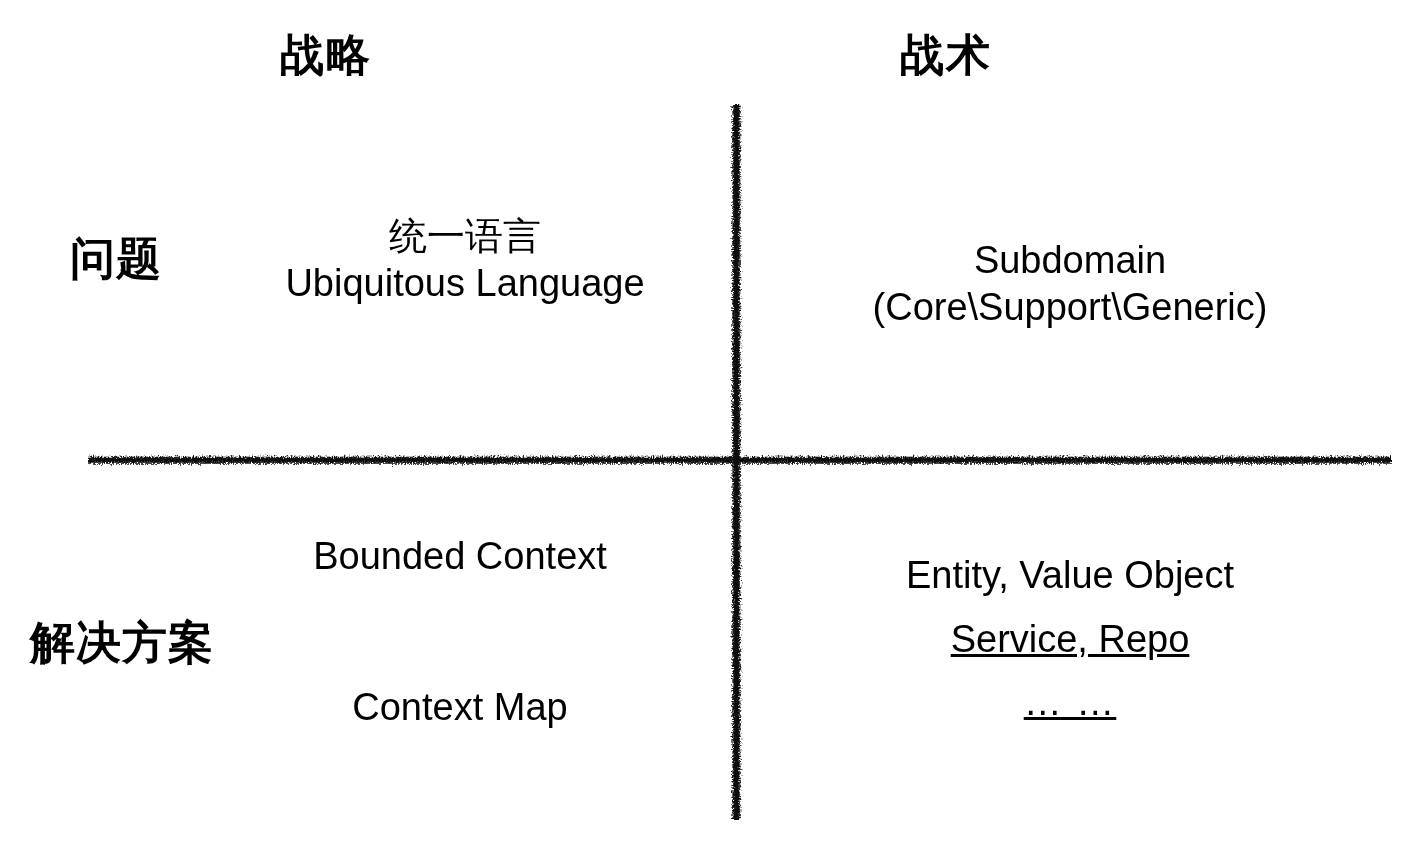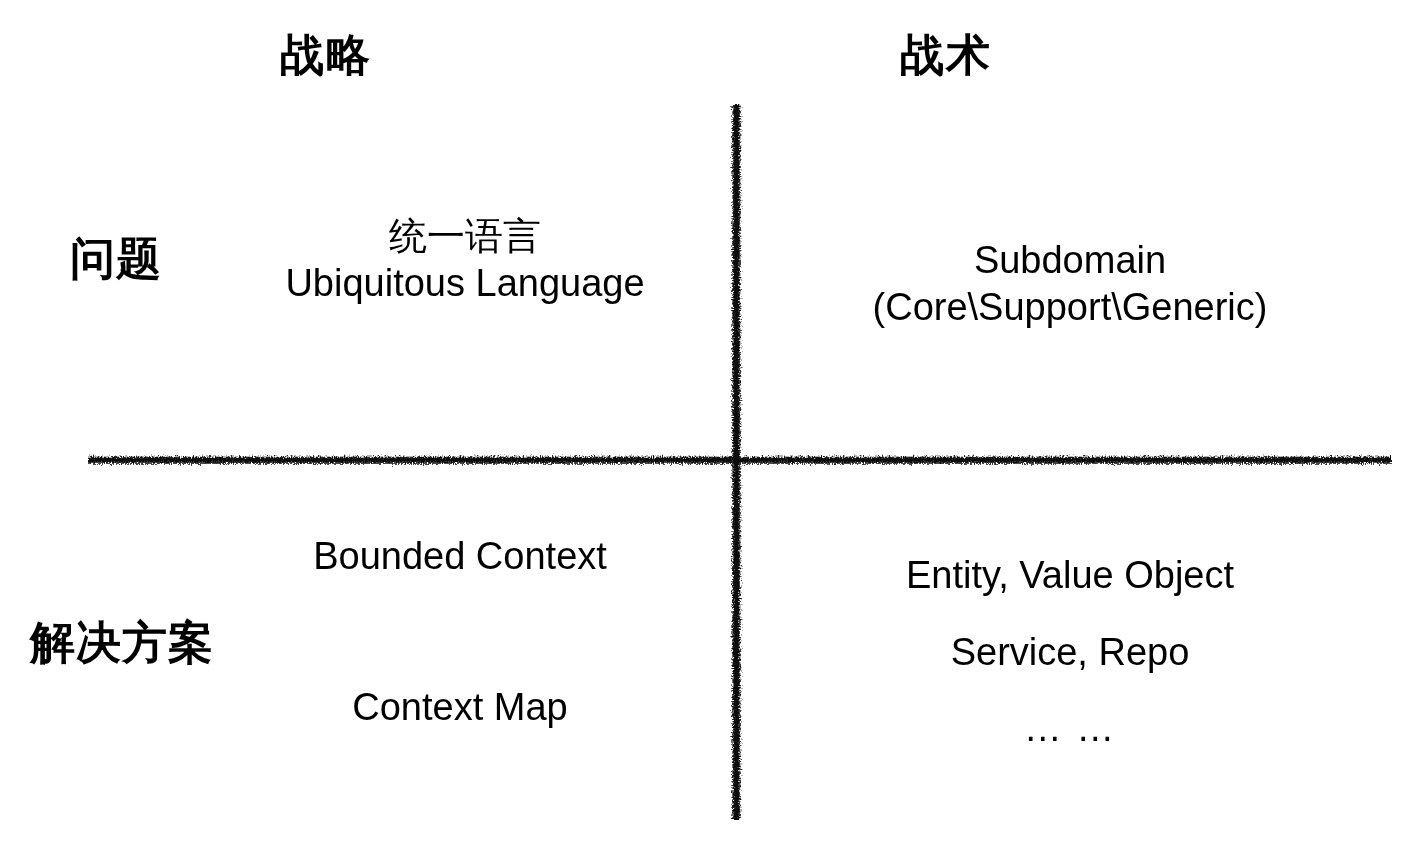--- a/index.html
+++ b/index.html
@@ -112,21 +112,21 @@
     width: 520px;
   }
   #quadrant-solution-tactics {
     left: 810px;
     top: 552px;
     width: 520px;
   }
 
   
   .gap-lg { margin-top: 104px; }
-  .gap-md { margin-top: 30px; }
+  .gap-md { margin-top: 17px; text-decoration: underline; }
   .ellipsis-line {
     font-size: 38px;
     letter-spacing: 2px;
     line-height: 1.2;
   }
 </style>
 </head>
 <body>
 
 <div id="canvas">

